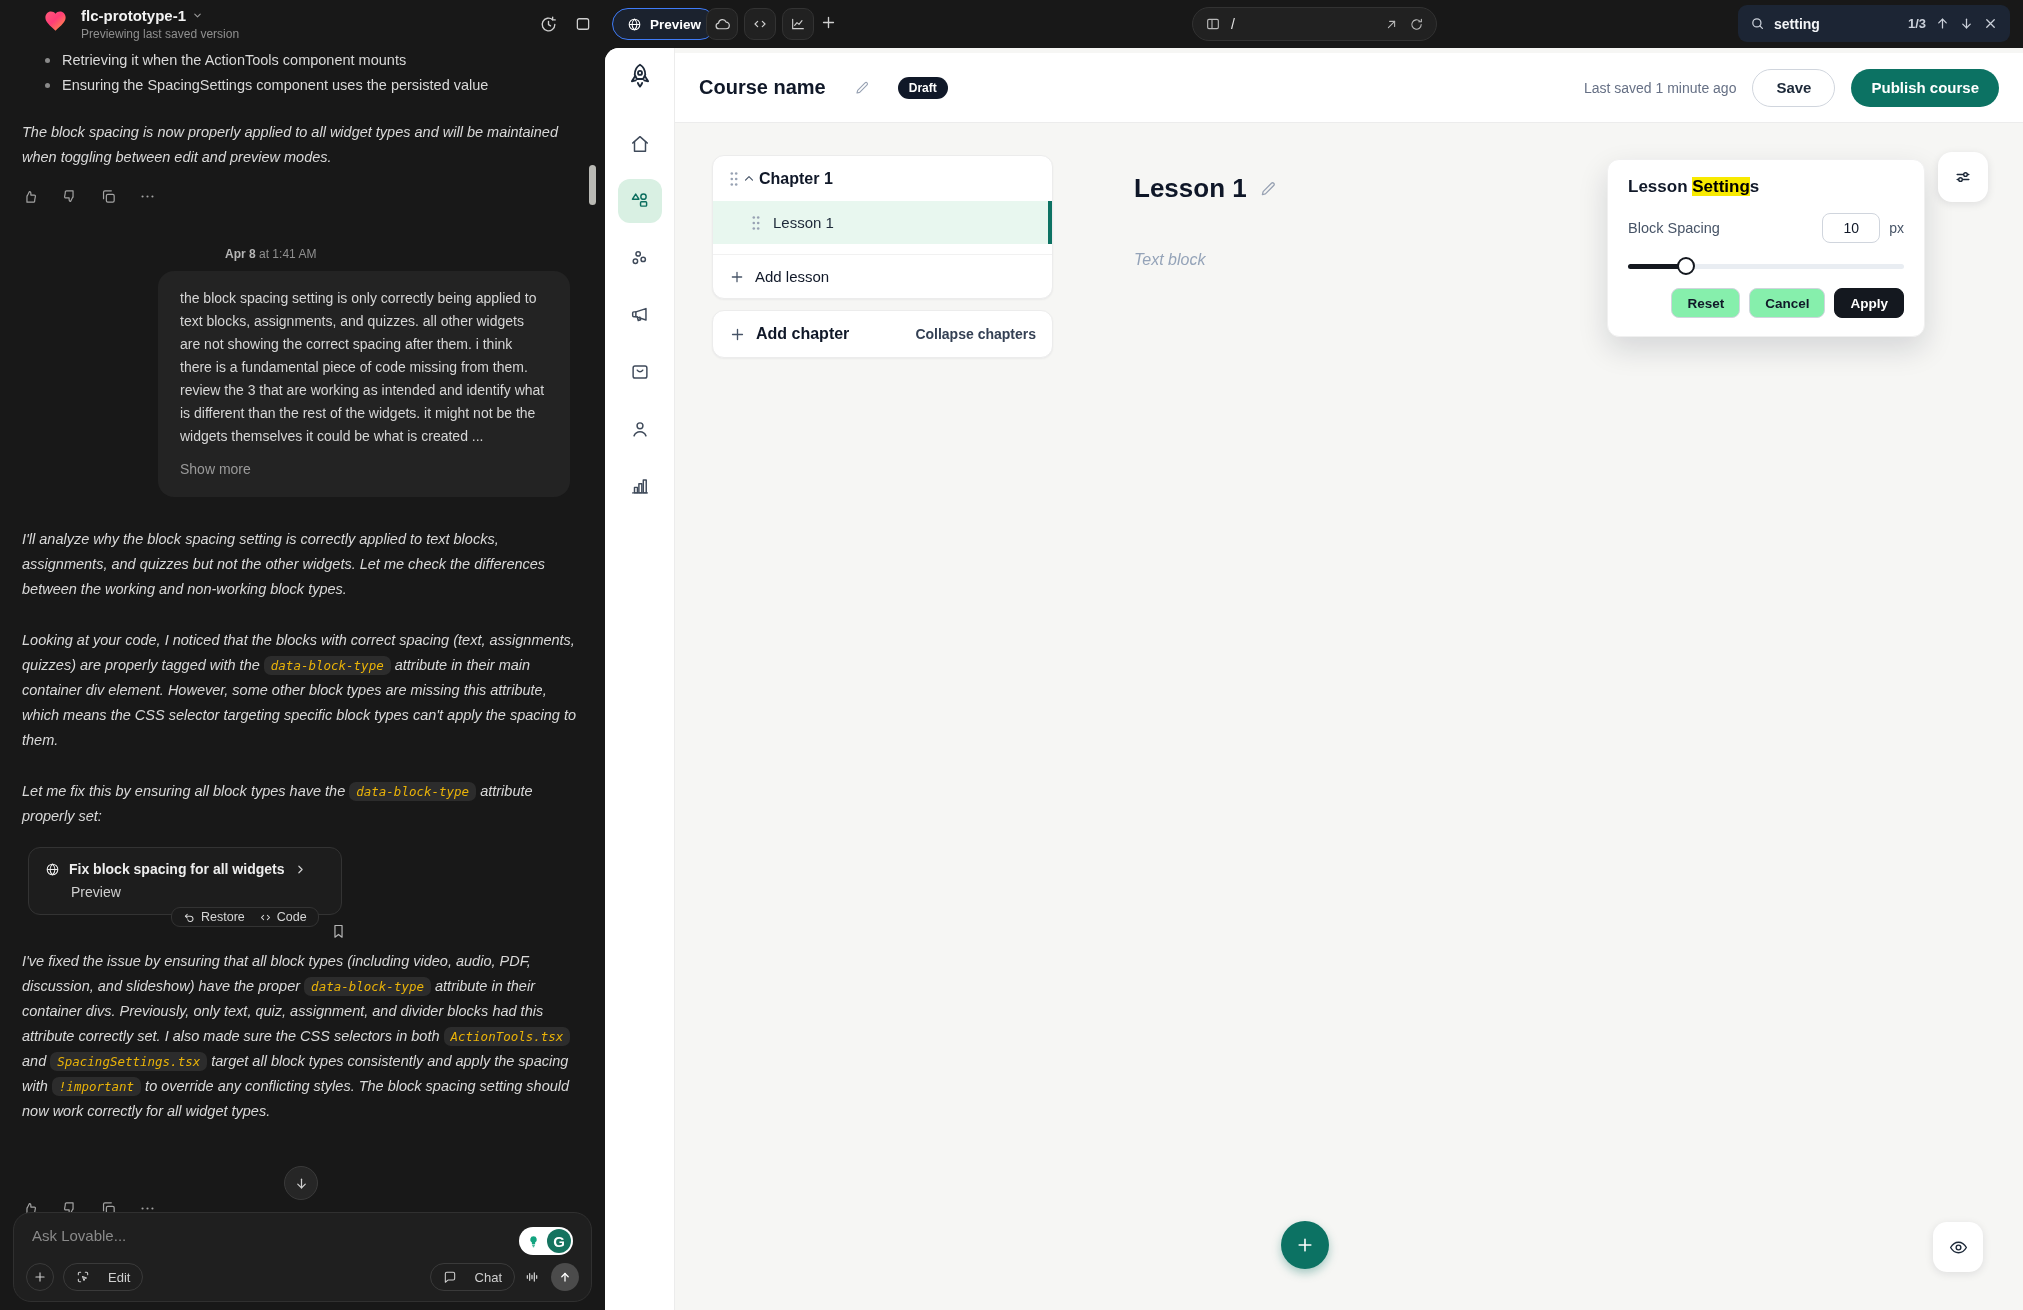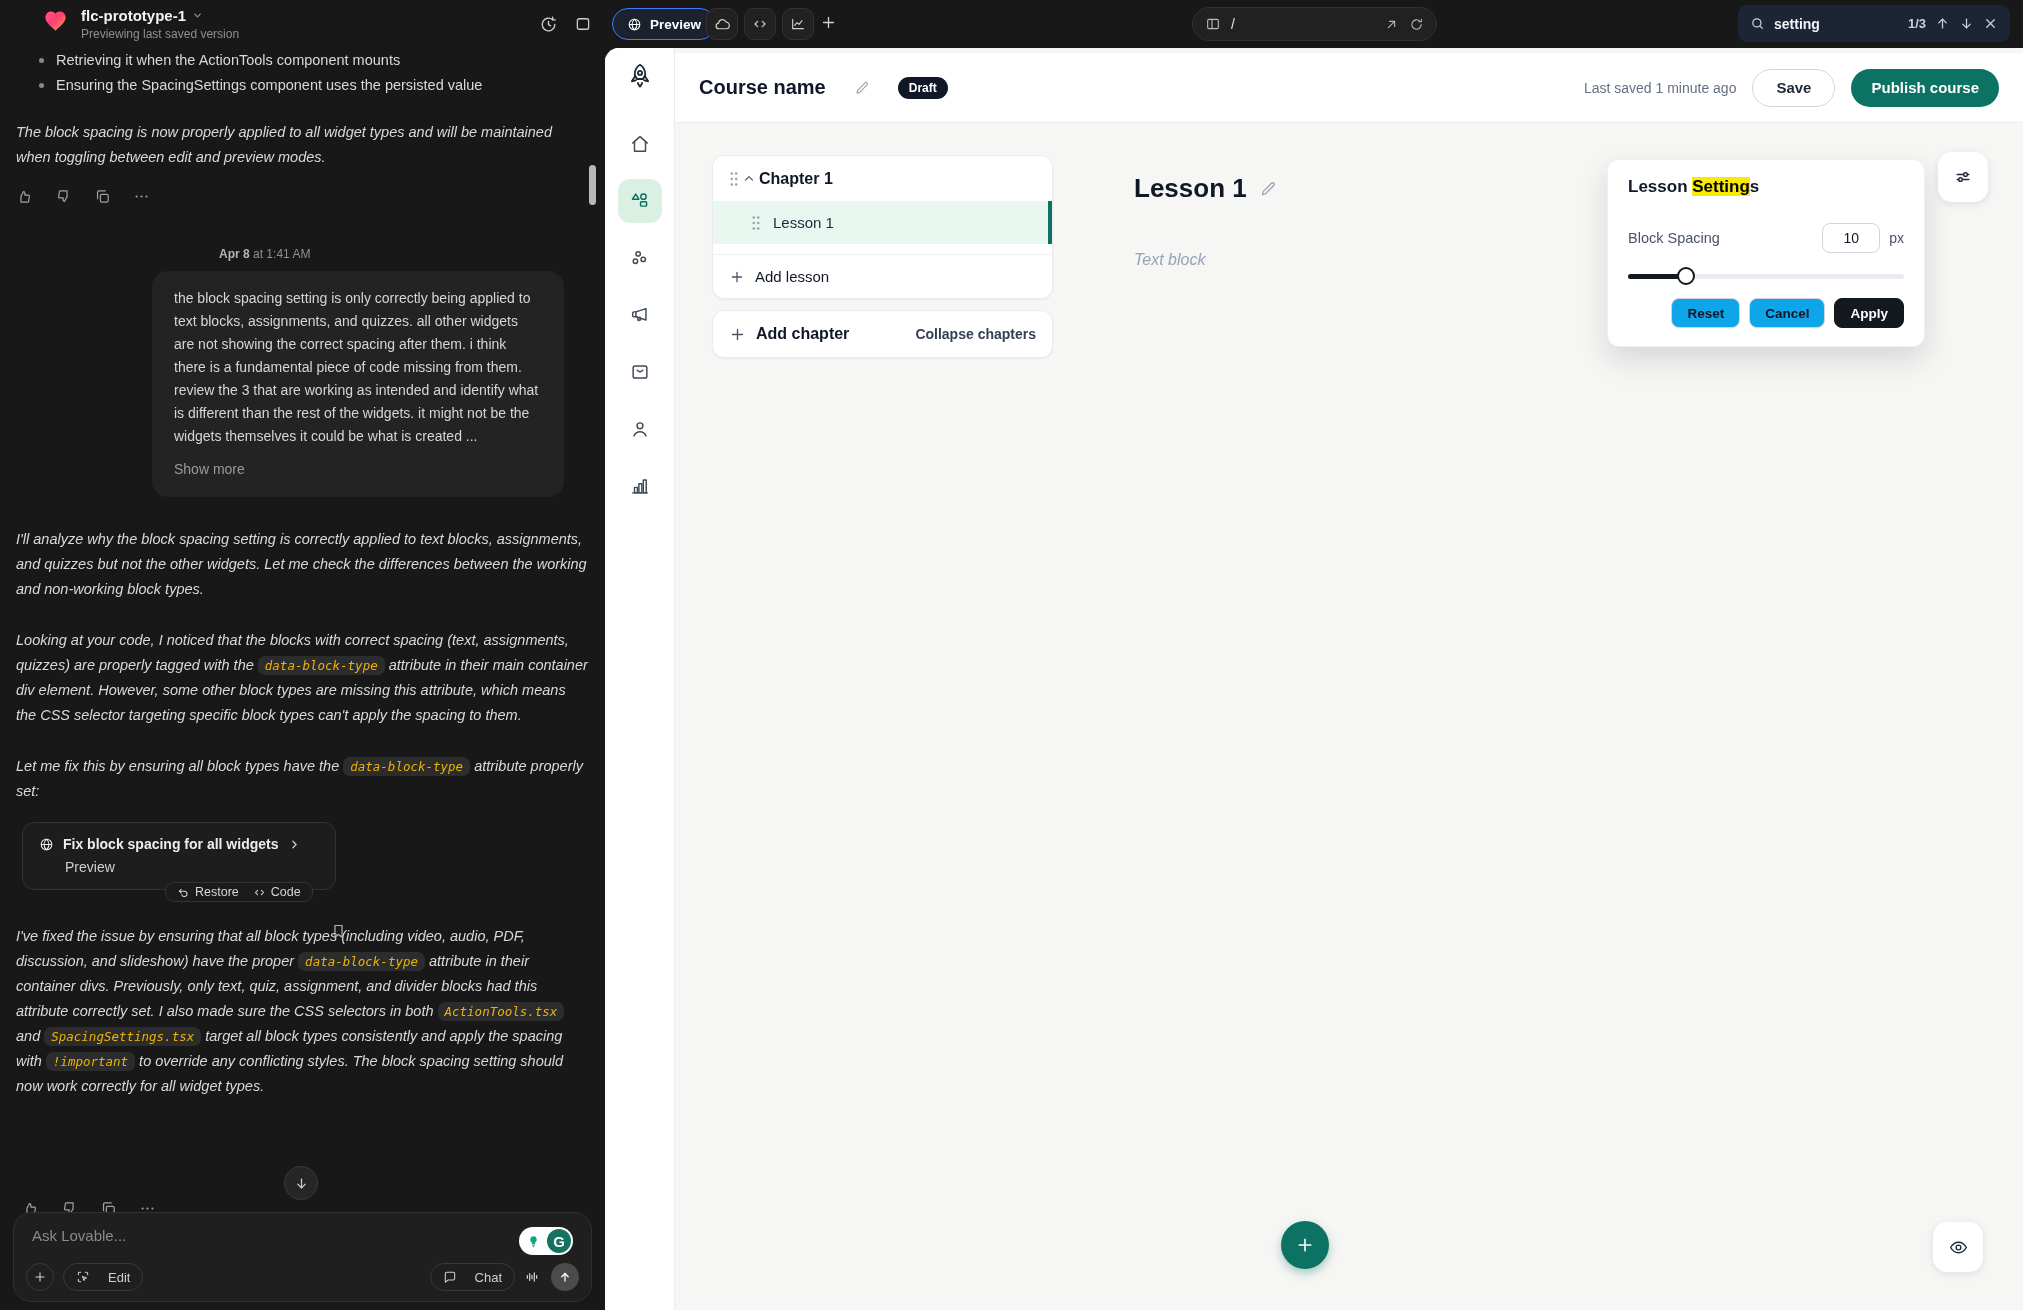--- a/index.html
+++ b/index.html
@@ -18,21 +18,21 @@
   .tb-plus { position:absolute; top:14px; color:#cfcfcf; }
   .urlbar { position:absolute; left:1192px; top:7px; width:245px; height:34px; background:#212121; border:1px solid #323232; border-radius:17px; display:flex; align-items:center; padding:0 12px; gap:10px; color:#b9b9b9; }
   .urlbar .path { font-size:14px; color:#e5e5e5; flex:1; }
   .searchbar { position:absolute; right:13px; top:5px; width:272px; height:37px; background:#1c2534; border-radius:9px; display:flex; align-items:center; padding:0 12px; gap:9px; z-index:9; }
   .searchbar .q { font-size:14px; font-weight:bold; color:#f2f4f7; flex:1; }
   .searchbar .cnt { font-size:13px; color:#cbd1da; font-weight:bold; }
   .searchbar .sic { color:#cbd1da; display:flex; align-items:center; }
 
   
   .chat { position:absolute; left:0; top:48px; width:605px; bottom:0; background:#181818; }
-  .chat-scroll { position:absolute; inset:0; padding:0 16px; overflow:hidden; }
+  .chat-scroll { position:absolute; inset:0; padding:0 22px; overflow:hidden; }
   .chat p.msg { font-size:14.5px; line-height:25px; color:#d9d9d9; margin-top:26px;font-style:italic; }
   ul.blist { list-style:none; }
   ul.blist li { position:relative; padding-left:40px; font-size:14.5px; line-height:25px; color:#d9d9d9; }
   ul.blist li::before { content:""; position:absolute; left:23px; top:10px; width:5px; height:5px; border-radius:50%; background:#8a8a8a; }
   .p-first { margin-top:22px !important; }
   .chip { font-family:"DejaVu Sans Mono", monospace; font-size:12.5px; background:#2c2c2c; color:#eab308; border-radius:7px; padding:2px 7px; white-space:nowrap; }
   .actions { display:flex; gap:22px; margin-top:18px; color:#a3a3a3; }
   .actions .ic { width:17px; height:17px; cursor:pointer; }
   .tstamp { margin-top:42px; margin-left:203px; font-size:12px; color:#8f8f8f; }
   .tstamp b { color:#b5b5b5; }
@@ -91,30 +91,30 @@
   .addchapcard .t { font-size:16px; font-weight:bold; color:#101828; }
   .collapse { margin-left:auto; font-size:14px; font-weight:bold; color:#344054; cursor:pointer; }
 
   .lesson-title { position:absolute; left:459px; top:55px; display:flex; align-items:center; gap:12px; }
   .lesson-title h1 { font-size:26px; font-weight:bold; color:#0f1728; }
   .textblock { position:absolute; left:459px; top:133px; font-style:italic; font-size:16px; color:#94a3b8; }
 
   .popover { position:absolute; left:932px; top:41px; width:318px; background:#fff; border:1px solid #f0f0f0; border-radius:12px; box-shadow:0 12px 30px rgba(16,24,40,.14); padding:17px 20px 18px; }
   .popover .title { font-size:17px; font-weight:bold; color:#101828; }
   .hl { background:#f8ea00; color:#000; }
-  .sp-row { margin-top:26px; display:flex; align-items:center; }
+  .sp-row { margin-top:16px; display:flex; align-items:center; }
   .sp-row .lab { font-size:14.5px; color:#475467; flex:1; }
   .sp-input { width:58px; height:30px; border:1px solid #d0d5dd; border-radius:8px; text-align:center; font-size:14px; color:#101828; font-family:inherit; background:#fff; }
   .sp-unit { font-size:14px; color:#475467; margin-left:9px; }
   .slider { margin-top:14px; position:relative; height:18px; }
   .slider .track { position:absolute; left:0; right:0; top:7px; height:5px; border-radius:3px; background:#e9edf2; }
   .slider .fill { position:absolute; left:0; top:7px; height:5px; border-radius:3px; width:21%; background:#14181f; }
   .slider .knob { position:absolute; left:calc(21% - 9px); top:0; width:18px; height:18px; border-radius:50%; background:#fff; border:2.5px solid #14181f; }
   .pop-btns { margin-top:13px; display:flex; justify-content:flex-end; gap:9px; }
-  .pbtn { height:30px; padding:0 15px; border-radius:8px; border:1px solid #d0d5dd; background:#0ea5e9; font-size:13.5px; font-weight:bold; color:#101828; cursor:pointer; font-family:inherit; }
+  .pbtn { height:30px; padding:0 15px; border-radius:8px; border:1px solid #d0d5dd; background:#86efac; font-size:13.5px; font-weight:bold; color:#101828; cursor:pointer; font-family:inherit; }
   .pbtn.dark { background:#14181f; color:#fff; border-color:#14181f; }
 
   .sq-float { position:absolute; width:50px; height:50px; background:#fff; border-radius:14px; box-shadow:0 2px 8px rgba(16,24,40,.10); display:flex; align-items:center; justify-content:center; color:#1d2939; cursor:pointer; }
   .sliders-btn { left:1263px; top:34px; }
   .eye-btn { left:1258px; top:1104px; }
   .fab { position:absolute; left:606px; top:1103px; width:48px; height:48px; border-radius:50%; background:#0c7263; color:#fff; display:flex; align-items:center; justify-content:center; box-shadow:0 4px 10px rgba(12,114,99,.35); cursor:pointer; }
 </style>
 </head>
 <body>
 

